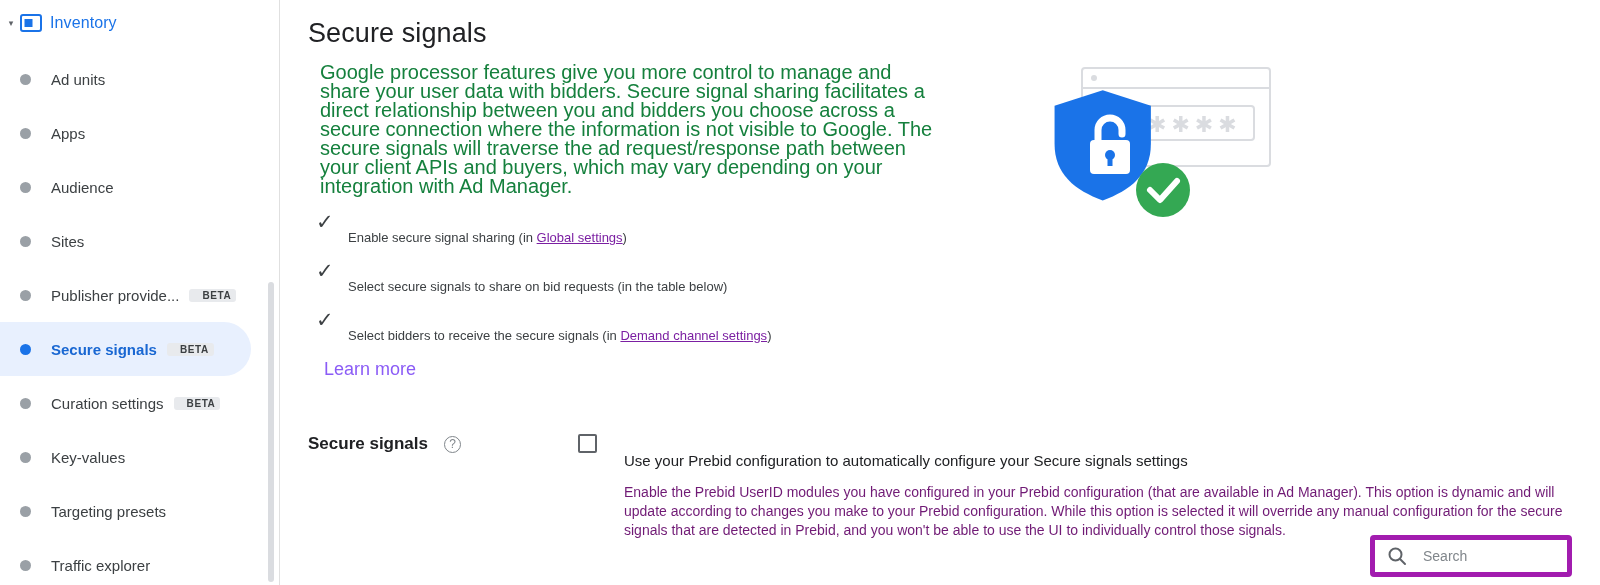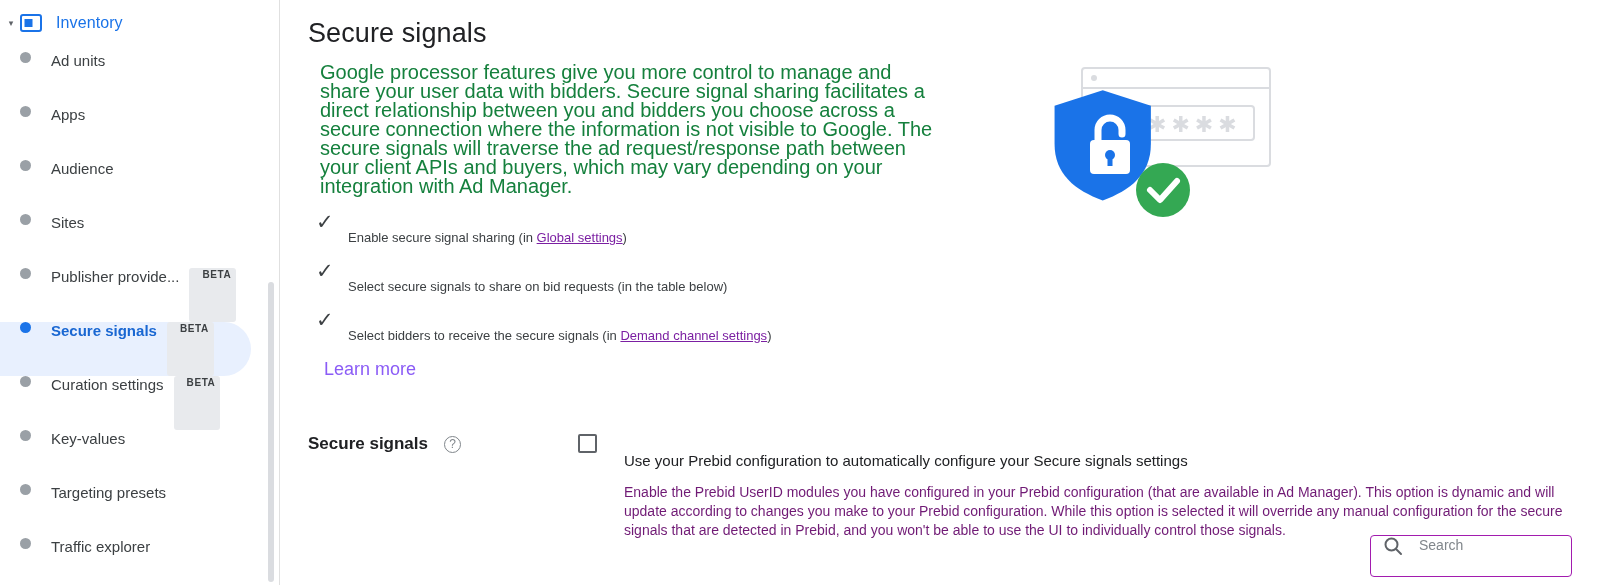--- a/index.html
+++ b/index.html
@@ -46,27 +46,27 @@
     display: inline-flex;
     align-items: center;
     justify-content: center;
     margin-right: 6px;
   }
   .inv-icon svg { display: block; }
   .sidebar-header .title {
     font-size: 16px;
     color: #1a73e8;
     letter-spacing: .1px;
-    margin-left: 6px;
   }
   .nav {
     margin-top: 6px;
   }
   .nav-item {
     display: flex;
+    align-items: center;
     height: 54px;
     padding-left: 20px;
     border-radius: 0 28px 28px 0;
     margin-right: 28px;
     cursor: pointer;
     position: relative;
   }
   .nav-item .dot {
     width: 11px; height: 11px;
     border-radius: 50%;
@@ -237,24 +237,24 @@
     max-width: 945px;
   }
 
   
   .search-box {
     position: absolute;
     right: 28px;
     bottom: 8px;
     width: 202px;
     height: 42px;
-    border: 1px solid #a21caf;
+    border: 5px solid #a21caf;
     border-radius: 4px;
     display: flex;
-    align-items: flex-start;
+    align-items: center;
     padding: 0 12px;
     background: #fff;
   }
   .search-icon {
     width: 20px; height: 20px;
     flex: 0 0 20px;
     margin-right: 14px;
     color: #5f6368;
   }
   .search-input {

